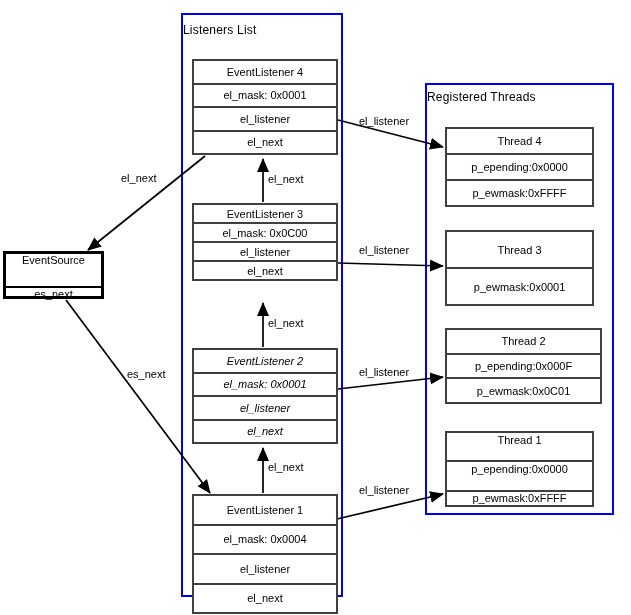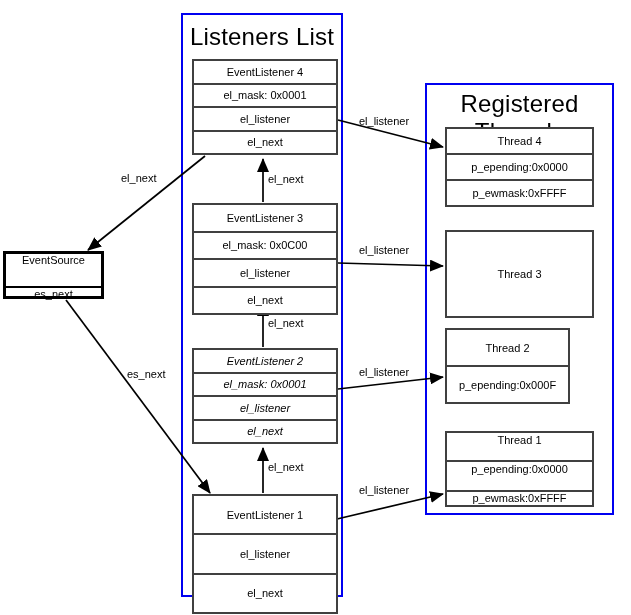--- a/index.html
+++ b/index.html
@@ -13,21 +13,21 @@
   .arrows { position:absolute; left:0; top:0; width:631px; height:615px; z-index:1; }
   .arrows line { stroke:var(--arrow,#000000); stroke-width:1.7; }
   .arrowhead { fill:var(--arrow,#000000); }
 
   .group-box {
     position:absolute; box-sizing:border-box;
     border:2px solid var(--container-border,#0000f0);
     background:transparent; z-index:0;
   }
   .group-title {
-    text-align:center; font-size:24px; letter-spacing:0.2px;
+    text-align:left; font-size:12px; letter-spacing:0.2px;
   }
 
   .node {
     position:absolute; box-sizing:border-box; display:flex; flex-direction:column;
     border:2px solid var(--node-border,#404040);
     background:#ffffff; z-index:2; font-size:11px;
   }
   .node .row {
     flex:1; display:flex; align-items:center; justify-content:center;
     border-top:2px solid var(--node-border,#404040); white-space:nowrap;
@@ -76,53 +76,56 @@
     <div class="row">es_next</div>
   </div>
 
   <div class="node" style="left:192px; top:59px; width:146px; height:96px;">
     <div class="row">EventListener 4</div>
     <div class="row">el_mask: 0x0001</div>
     <div class="row">el_listener</div>
     <div class="row">el_next</div>
   </div>
 
-  <div class="node" style="left:192px; top:203px; width:146px; height:112px;">
+  <div class="node" style="left:192px; top:203px; width:146px; height:78px;">
     <div class="row">EventListener 3</div>
     <div class="row">el_mask: 0x0C00</div>
     <div class="row">el_listener</div>
     <div class="row">el_next</div>
   </div>
 
   <div class="node" style="left:192px; top:348px; width:146px; height:96px;font-style:italic;">
     <div class="row">EventListener 2</div>
     <div class="row">el_mask: 0x0001</div>
     <div class="row">el_listener</div>
     <div class="row">el_next</div>
   </div>
 
   <div class="node" style="left:192px; top:494px; width:146px; height:120px;">
     <div class="row">EventListener 1</div>
+    <div class="row">el_mask: 0x0004</div>
     <div class="row">el_listener</div>
     <div class="row">el_next</div>
   </div>
 
   <div class="node" style="left:445px; top:127px; width:149px; height:80px;">
     <div class="row">Thread 4</div>
     <div class="row">p_epending:0x0000</div>
     <div class="row">p_ewmask:0xFFFF</div>
   </div>
 
-  <div class="node" style="left:445px; top:230px; width:149px; height:88px;">
+  <div class="node" style="left:445px; top:230px; width:149px; height:76px;">
     <div class="row">Thread 3</div>
+    <div class="row">p_ewmask:0x0001</div>
   </div>
 
-  <div class="node" style="left:445px; top:328px; width:125px; height:76px;">
+  <div class="node" style="left:445px; top:328px; width:157px; height:76px;">
     <div class="row">Thread 2</div>
     <div class="row">p_epending:0x000F</div>
+    <div class="row">p_ewmask:0x0C01</div>
   </div>
 
   <div class="node" style="left:445px; top:431px; width:149px; height:76px;gap:14px;">
     <div class="row">Thread 1</div>
     <div class="row">p_epending:0x0000</div>
     <div class="row">p_ewmask:0xFFFF</div>
   </div>
 
   <div class="edge-label" style="left:121px; top:172px;">el_next</div>
   <div class="edge-label" style="left:127px; top:368px;">es_next</div>

